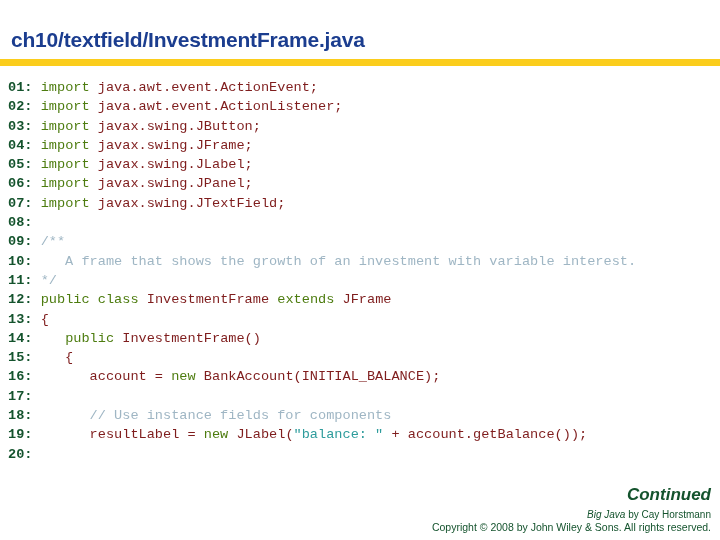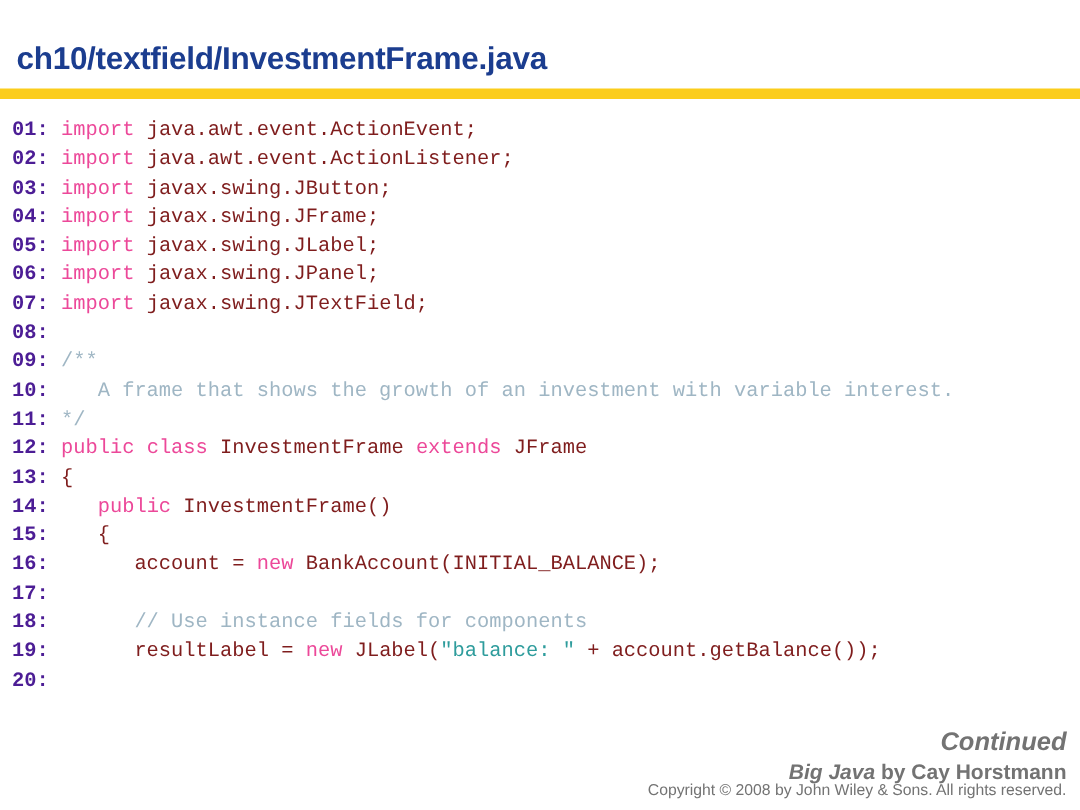--- a/index.html
+++ b/index.html
@@ -55,47 +55,47 @@
     line-height: 19.3px;
     color: #2b2b2b;
     white-space: pre-wrap;
     word-break: normal;
   }
   .code-line {
     min-height: 19.3px;
     white-space: pre-wrap;
   }
   .ln {
-    color: #4c1d95;
+    color: #14532d;
     font-weight: bold;
   }
-  .kw   { color: #ec4899; }
+  .kw   { color: #4d7c0f; }
   .str  { color: #2e9c9c; }
   .cmt  { color: #9fb6c4; }
   .plain{ color: #7f1d1d; }
 
   
   .footer {
     position: absolute;
     right: 9px;
     bottom: 6px;
     text-align: right;
     font-family: "Liberation Sans", sans-serif;
-    color: #737373;
+    color: #14532d;
   }
   .continued {
     font-size: 17px;
     font-weight: bold;
     font-style: italic;
     line-height: 20px;
     margin-bottom: 3px;
   }
   .credit {
-    font-size: 14px;
-    font-weight: bold;
+    font-size: 10px;
+    font-weight: normal;
     line-height: 13px;
   }
   .credit .book { font-style: italic; }
   .copyright {
     font-size: 10.5px;
     font-weight: normal;
     line-height: 13px;
   }
 </style>
 </head>

